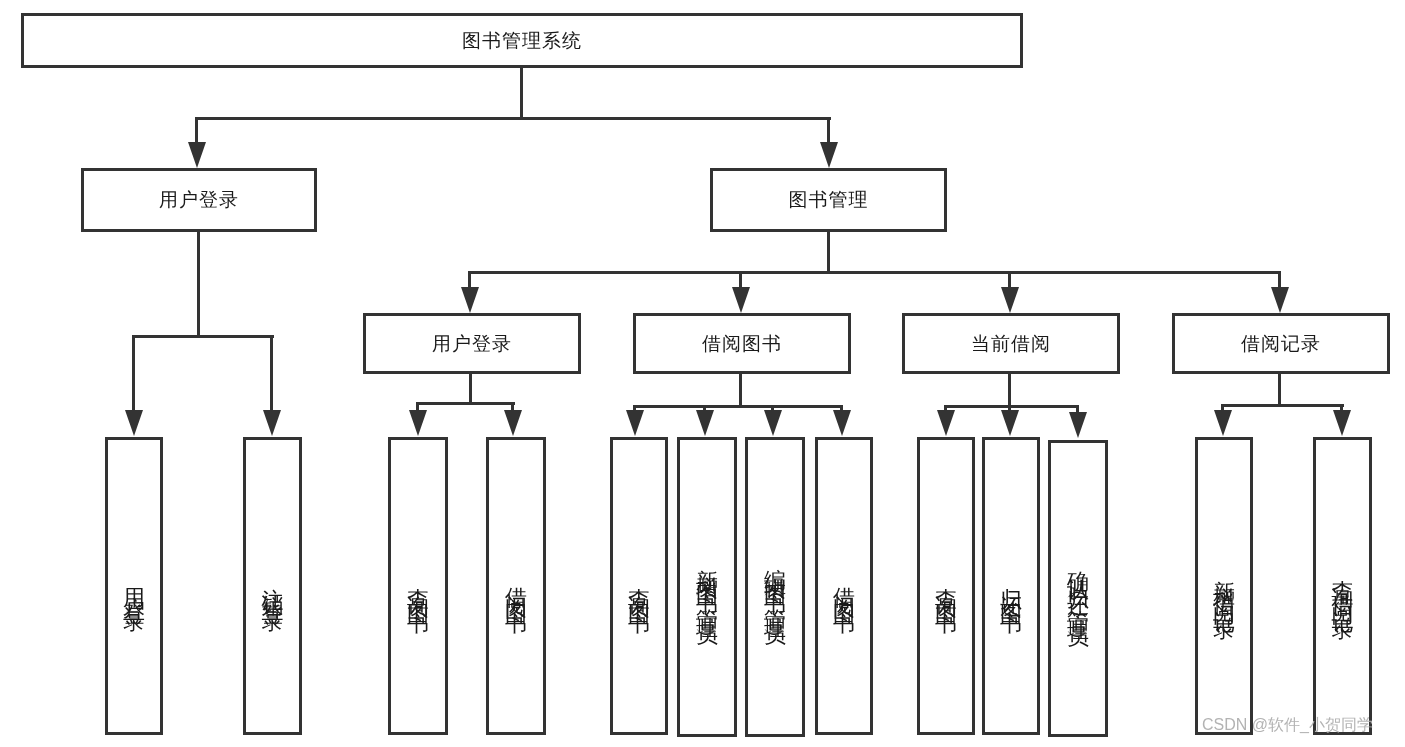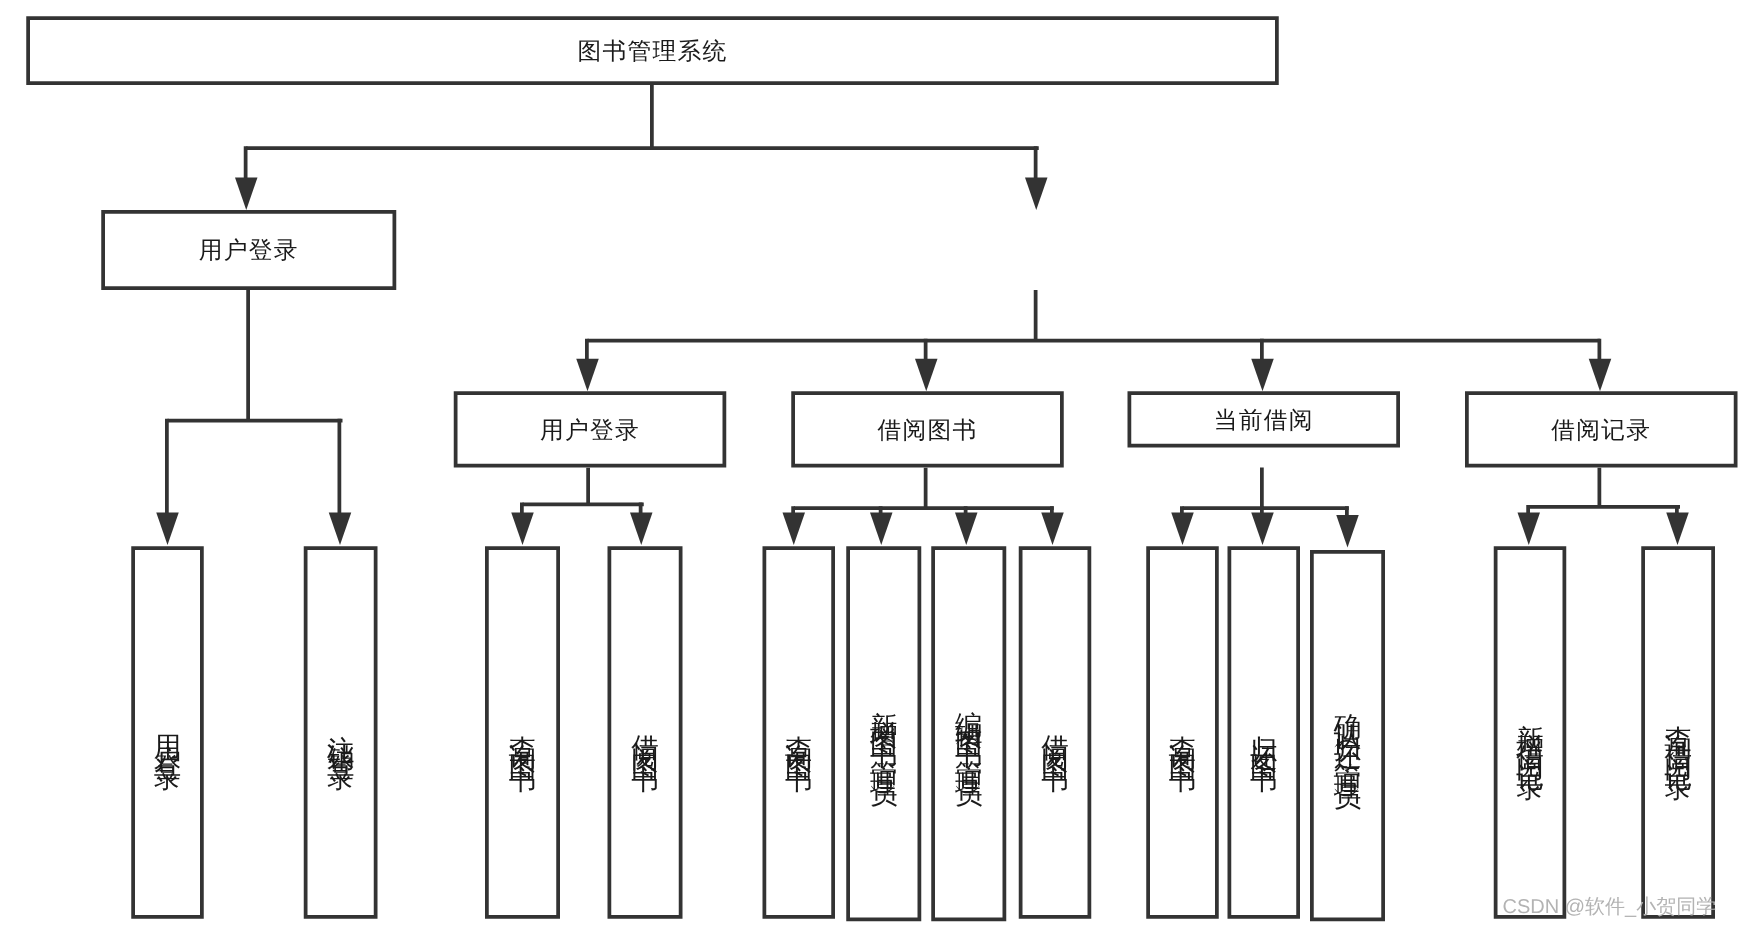--- a/index.html
+++ b/index.html
@@ -44,28 +44,31 @@
 
 <div class="canvas">
 
   <div class="box" style="left:21px;top:13px;width:1002px;height:55px;text-align:right;">
     <span>图书管理系统</span>
   </div>
 
   <div class="box" style="left:81px;top:168px;width:236px;height:64px;">
     <span>用户登录</span>
   </div>
+  <div class="box" style="left:710px;top:168px;width:237px;height:64px;">
+    <span>图书管理</span>
+  </div>
 
   <div class="box" style="left:363px;top:313px;width:218px;height:61px;">
     <span>用户登录</span>
   </div>
   <div class="box" style="left:633px;top:313px;width:218px;height:61px;">
     <span>借阅图书</span>
   </div>
-  <div class="box" style="left:902px;top:313px;width:218px;height:45px;">
+  <div class="box" style="left:902px;top:313px;width:218px;height:61px;">
     <span>当前借阅</span>
   </div>
   <div class="box" style="left:1172px;top:313px;width:218px;height:61px;">
     <span>借阅记录</span>
   </div>
 
   <div class="vbox" style="left:105px;top:437px;width:58px;height:298px;">
     <span class="vlabel">用户登录</span>
   </div>
   <div class="vbox" style="left:243px;top:437px;width:59px;height:298px;">

